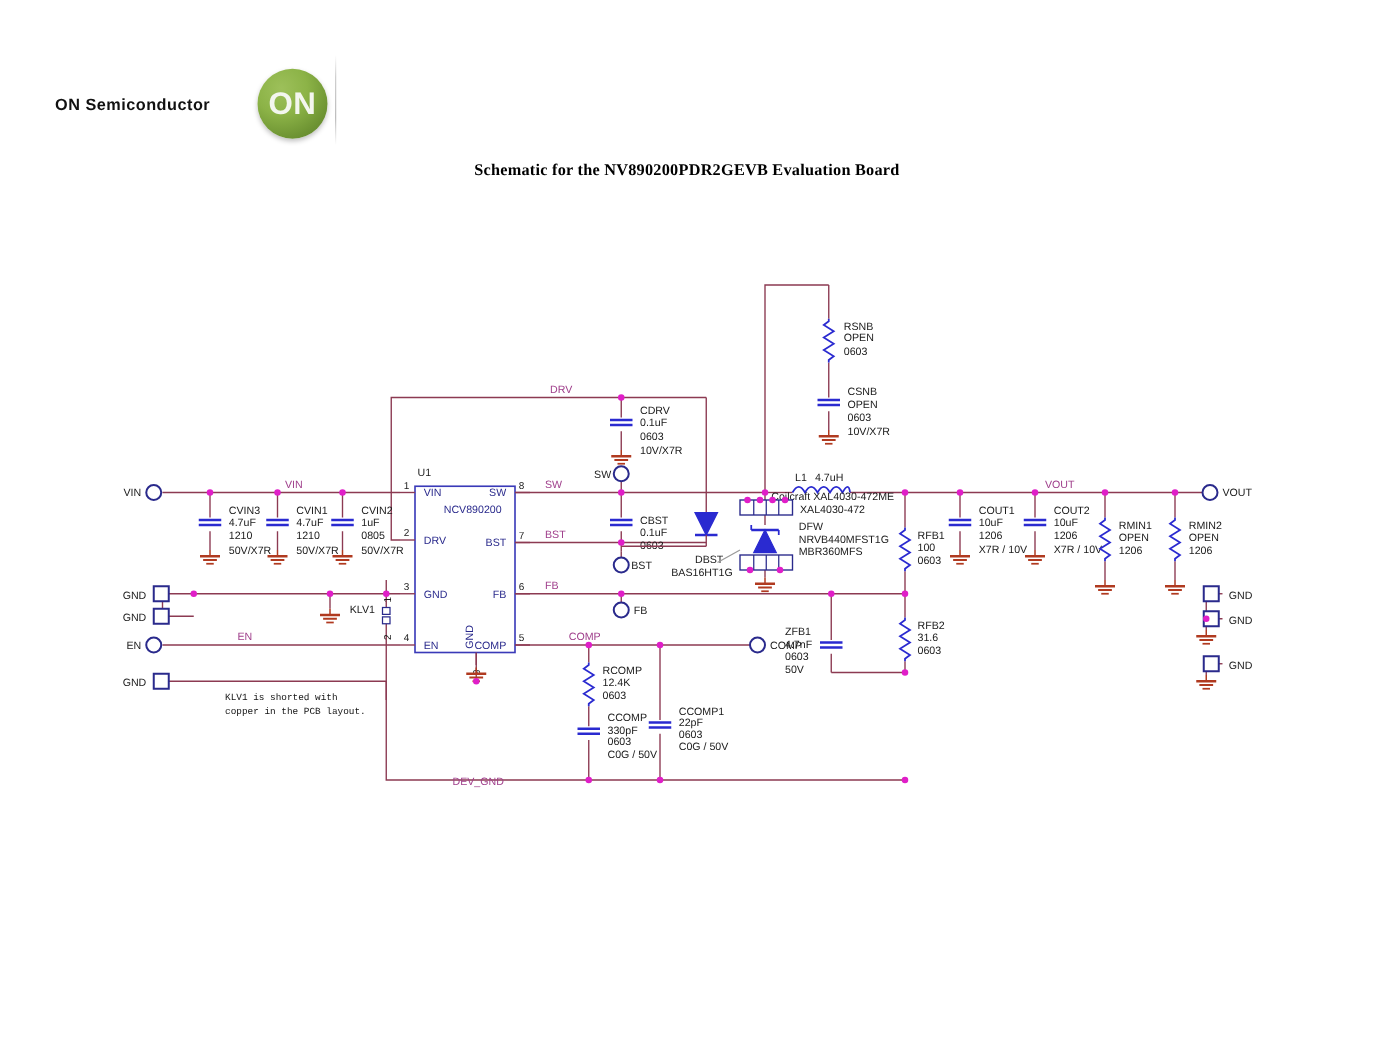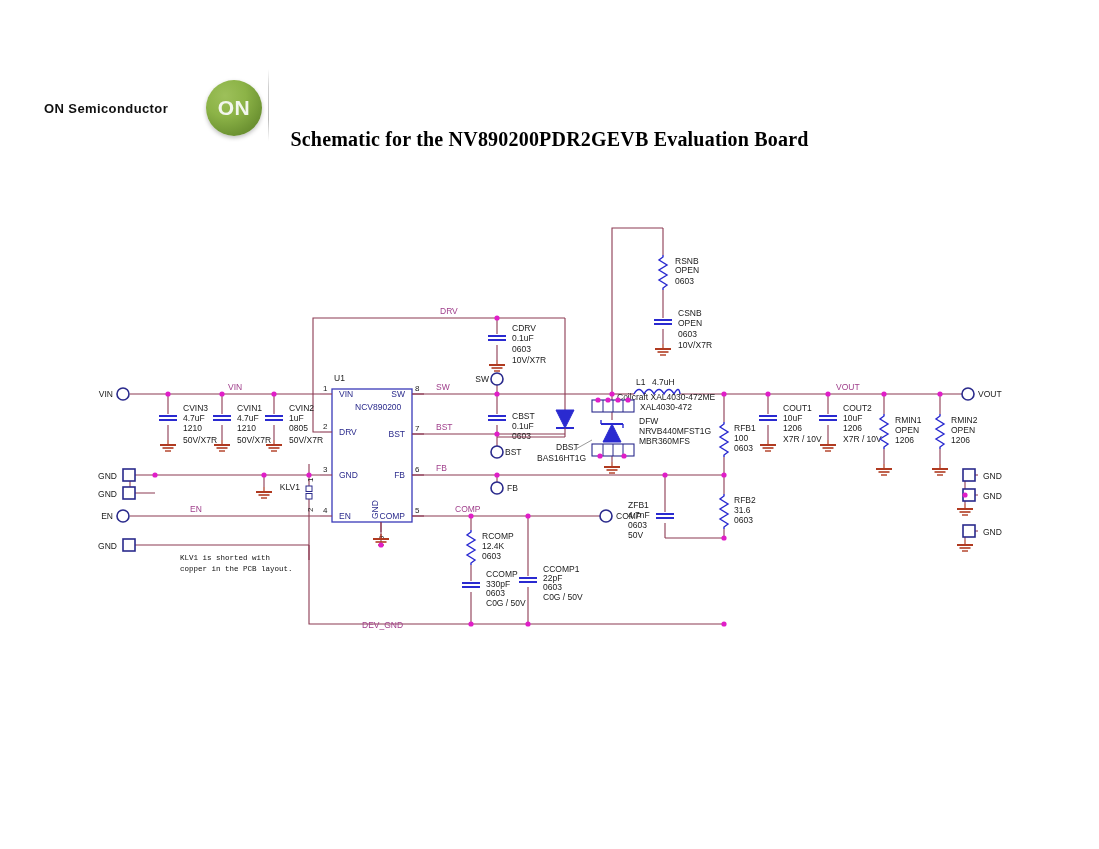--- a/index.html
+++ b/index.html
@@ -2,34 +2,34 @@
 <html><head>
 <meta charset="utf-8">
 <title>Schematic</title>
 <style>
   html,body{margin:0;padding:0;background:#ffffff;}
   body{width:1099px;height:849px;position:relative;overflow:hidden;
        font-family:"Liberation Sans",sans-serif;color:#000;}
   .page{position:absolute;inset:0;}
 
   
-  #header{position:absolute;left:0;top:0;width:1099px;height:120px;margin-top:25px;}
+  #header{position:absolute;left:0;top:0;width:1099px;height:120px;}
   #brand-text{position:absolute;left:44px;top:76px;font-size:13px;font-weight:bold;
               letter-spacing:.4px;color:#111;white-space:nowrap;}
   #on-logo{position:absolute;left:206px;top:55px;width:56px;height:56px;border-radius:50%;
            background:radial-gradient(circle at 34% 28%, #9dc05a 0%, #8cb347 38%, #6e9433 72%, #5b7d2a 100%);
            box-shadow:0 2px 4px rgba(0,0,0,.25);}
   #on-logo-text{position:absolute;left:0;top:0;width:56px;height:56px;
            display:flex;align-items:center;justify-content:center;
-           font-family:"Liberation Sans",sans-serif;font-weight:bold;font-size:21px;
+           font-family:"Liberation Sans",sans-serif;font-weight:bold;font-size:25px;
            color:#f3f6ee;letter-spacing:.5px;}
   #header-divider{position:absolute;left:268px;top:44px;width:1px;height:72px;
            background:linear-gradient(to bottom,#ffffff 0%,#cfcfcf 25%,#bdbdbd 70%,#ffffff 100%);}
   #page-title{position:absolute;left:0;top:128px;width:1099px;text-align:center;
-           font-family:"Liberation Serif",serif;font-weight:bold;font-size:20px;
+           font-family:"Liberation Serif",serif;font-weight:bold;font-size:13px;
            color:#000;letter-spacing:.2px;}
 
   
   #footer{position:absolute;left:0;top:778px;width:1099px;height:32px;
           font-family:"Liberation Sans",sans-serif;font-size:13px;color:#1a1a1a;}
   #footer-date{position:absolute;left:48px;top:6px;}
   #footer-page{position:absolute;left:0;top:6px;width:1099px;text-align:center;}
   #footer-url{position:absolute;right:120px;top:6px;}
 
   

